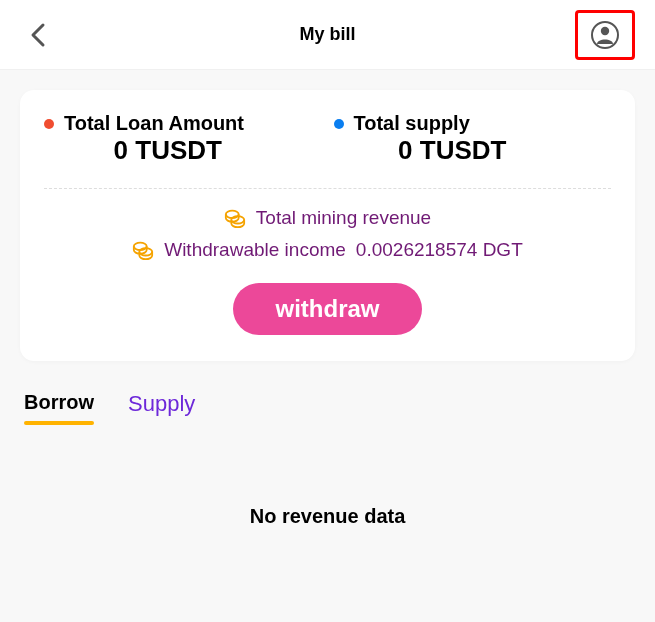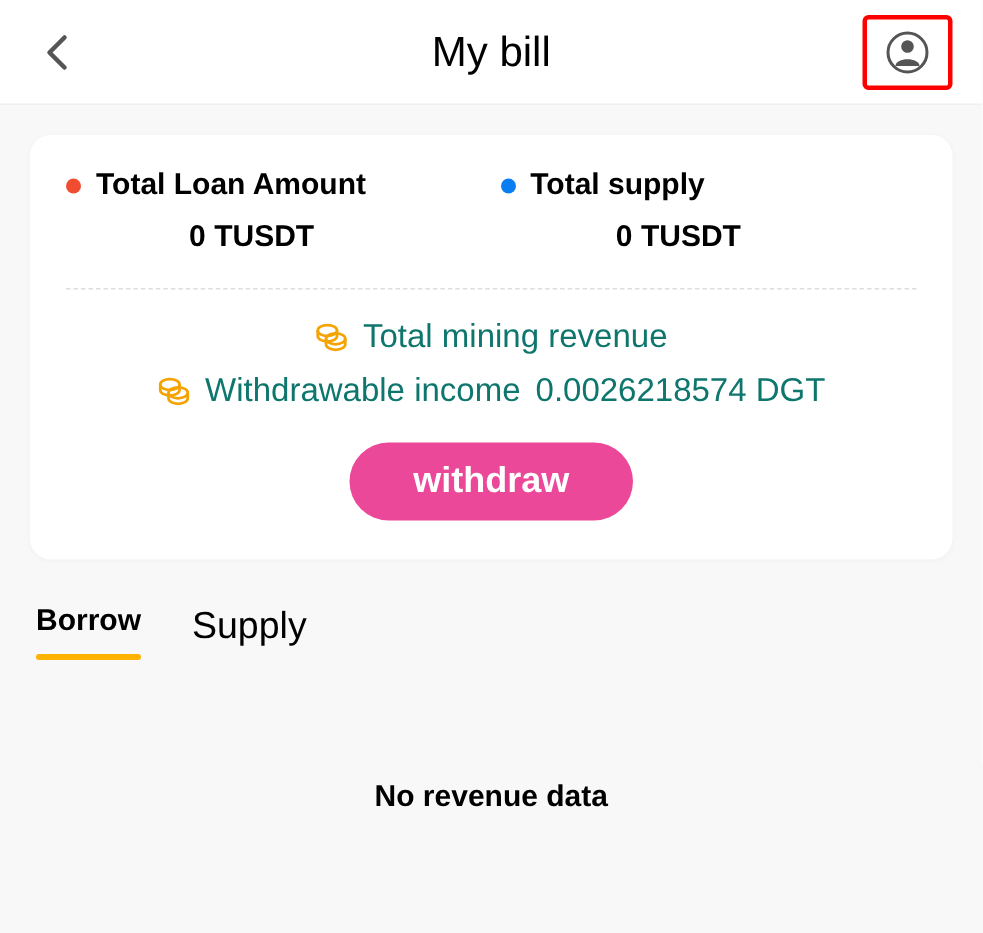--- a/index.html
+++ b/index.html
@@ -31,22 +31,22 @@
       height: 36px;
       display: flex;
       align-items: center;
       justify-content: center;
       cursor: pointer;
     }
     .title {
       position: absolute;
       left: 50%;
       transform: translateX(-50%);
-      font-size: 28px;
-      font-weight: 400;
+      font-size: 18px;
+      font-weight: 700;
       color: #000;
     }
     .profile-box {
       position: absolute;
       right: 20px;
       top: 10px;
       width: 60px;
       height: 50px;
       border: 3px solid #f00;
       border-radius: 4px;
@@ -82,22 +82,22 @@
     }
     .dot {
       width: 10px;
       height: 10px;
       border-radius: 50%;
       flex-shrink: 0;
     }
     .dot.red { background: #f04d30; }
     .dot.blue { background: #0a7ef0; }
     .stat-value {
-      margin-top: 12px;
-      font-size: 20px;
+      margin-top: 0;
+      font-size: 26px;
       font-weight: 700;
       color: #000;
       text-align: center;
       padding-right: 30px;
     }
     .stat:nth-child(2) .stat-value { padding-right: 50px; padding-left: 10px; }
     .dashed-divider {
       border: none;
       border-top: 1px dashed #ddd;
       margin: 22px 0 18px;
@@ -105,22 +105,22 @@
     .revenue-list {
       display: flex;
       flex-direction: column;
       gap: 10px;
       align-items: center;
     }
     .revenue-row {
       display: flex;
       align-items: center;
       gap: 10px;
-      font-size: 22px;
-      color: #0f766e;
+      font-size: 19px;
+      color: #701a75;
       white-space: nowrap;
     }
     .coin-icon {
       width: 22px;
       height: 22px;
       flex-shrink: 0;
     }
     .revenue-label {
       font-weight: 400;
     }
@@ -139,22 +139,22 @@
       font-weight: 700;
       cursor: pointer;
     }
     .tabs {
       display: flex;
       gap: 34px;
       margin-top: 30px;
       padding-left: 4px;
     }
     .tab {
-      font-size: 25px;
-      color: #000000;
+      font-size: 22px;
+      color: #6d28d9;
       padding-bottom: 8px;
       cursor: pointer;
       position: relative;
     }
     .tab.active {
       font-weight: 700;
       font-size: 20px;
       color: #000;
     }
     .tab.active::after {

